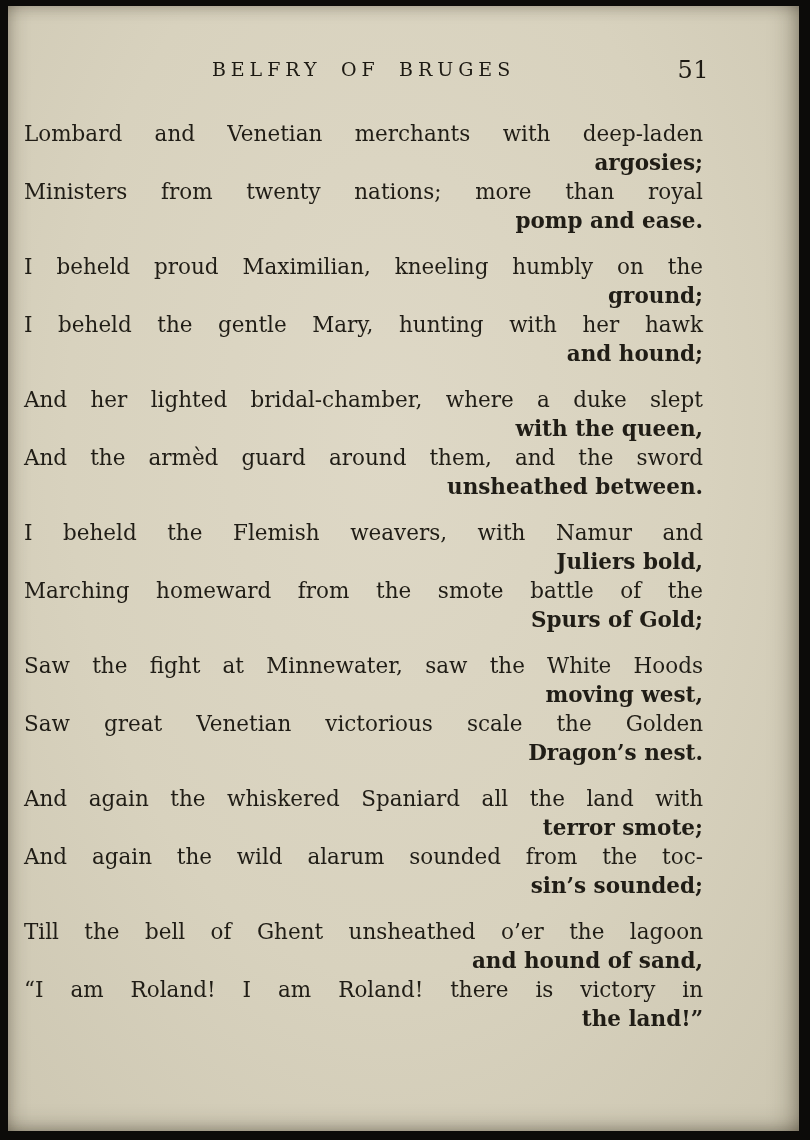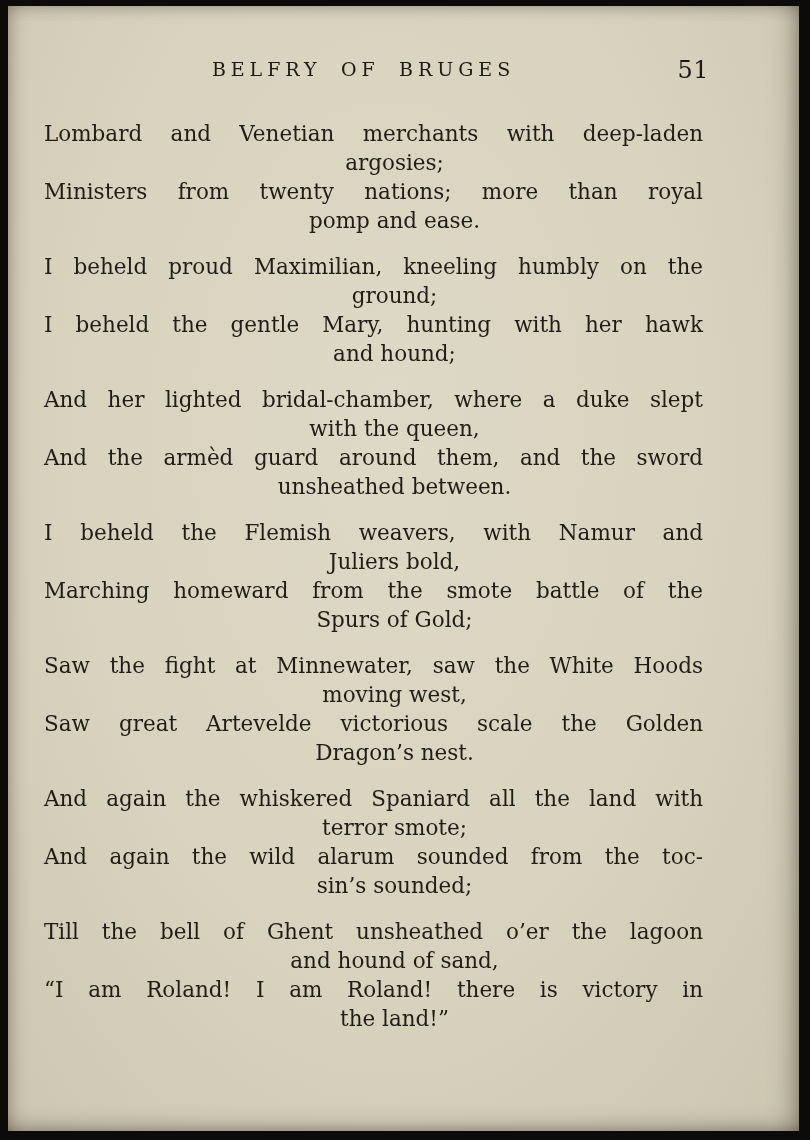--- a/index.html
+++ b/index.html
@@ -66,27 +66,27 @@
 
   .stanza + .stanza {
     margin-top: 17px;
   }
 
   .line-first {
     display: block;
     text-align: justify;
     text-align-last: justify;
     white-space: normal;
-    margin-left: 20px;
   }
 
   .line-cont {
     display: block;
     padding-left: 62px;
-    text-align: center;
+    text-align: right;
+    font-weight: bold;
   }
 </style>
 </head>
 <body>
 
 <div class="page">
   <div class="content">
 
     <div class="header">
       <span class="title">BELFRY OF BRUGES</span>
@@ -138,21 +138,21 @@
           <span class="line-cont">Spurs of Gold;</span>
         </div>
       </div>
 
       <div class="stanza">
         <div class="line">
           <span class="line-first">Saw the fight at Minnewater, saw the White Hoods</span>
           <span class="line-cont">moving west,</span>
         </div>
         <div class="line">
-          <span class="line-first">Saw great Artevelde victorious scale the Golden</span>
+          <span class="line-first">Saw great Venetian victorious scale the Golden</span>
           <span class="line-cont">Dragon’s nest.</span>
         </div>
       </div>
 
       <div class="stanza">
         <div class="line">
           <span class="line-first">And again the whiskered Spaniard all the land with</span>
           <span class="line-cont">terror smote;</span>
         </div>
         <div class="line">

